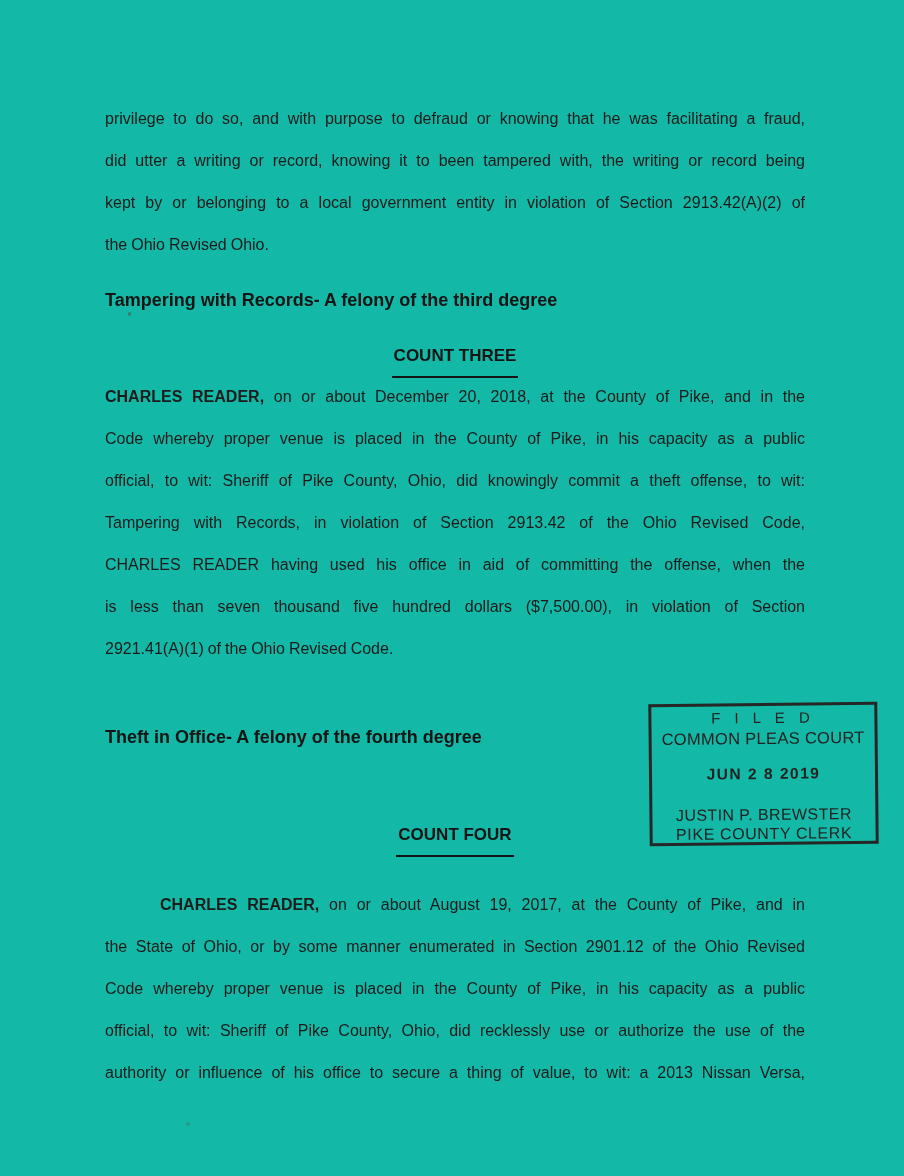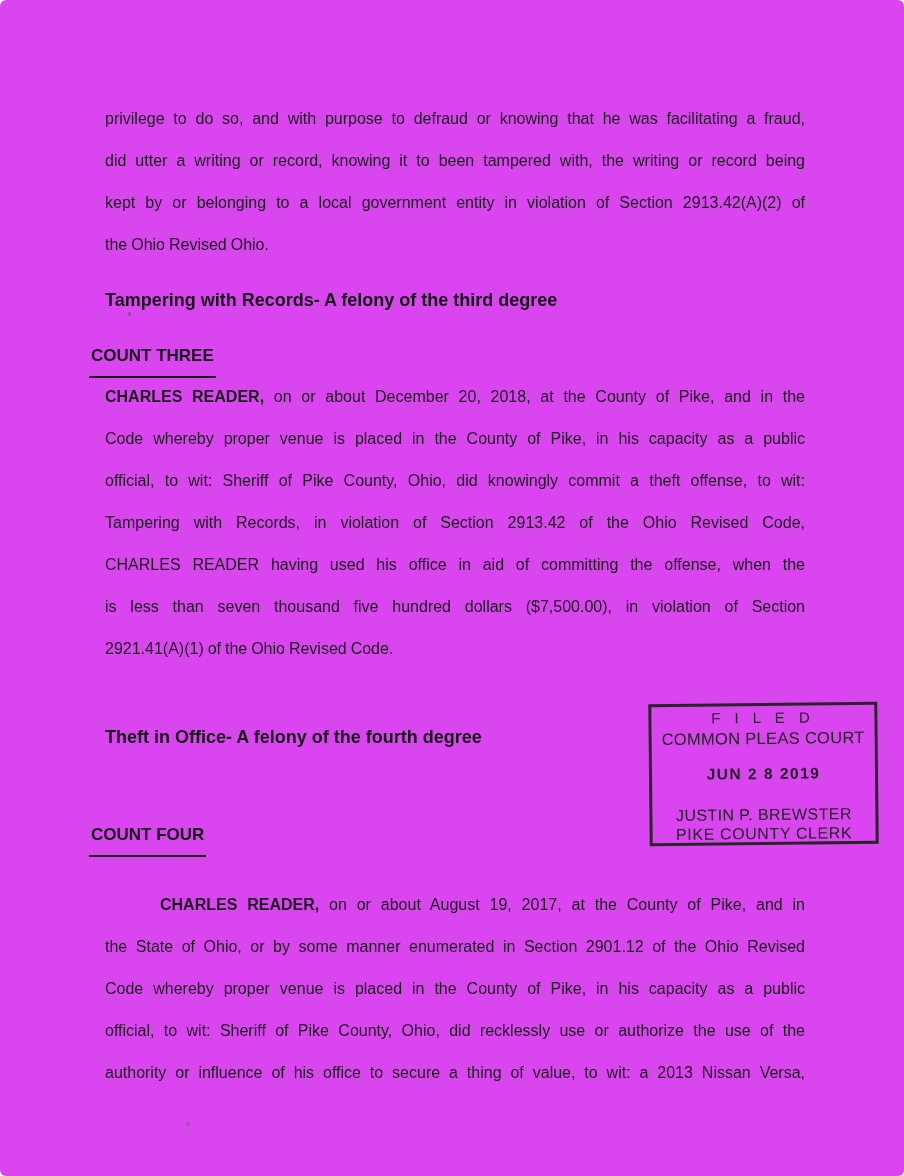--- a/index.html
+++ b/index.html
@@ -4,25 +4,24 @@
 <style>
   html, body {
     margin: 0;
     padding: 0;
     background: #ffffff;
   }
   .page {
     position: relative;
     width: 904px;
     height: 1176px;
-    background: #d946ef;
+    background: #14b8a6;
     font-family: "Liberation Sans", "DejaVu Sans", sans-serif;
     color: #1b1b1b;
     overflow: hidden;
-    border-radius: 6px;
   }
   .textblock {
     position: absolute;
     left: 105px;
     width: 700px;
     font-size: 16px;
   }
   .jl {
     height: 42px;
     line-height: 42px;
@@ -44,25 +43,25 @@
     left: 105px;
     width: 700px;
     height: 42px;
     line-height: 42px;
     font-weight: bold;
     font-size: 18px;
     color: #141414;
   }
   .count-head {
     position: absolute;
-    left: 89px;
+    left: 105px;
     width: 700px;
     height: 42px;
     line-height: 40px;
-    text-align: left;
+    text-align: center;
   }
   .count-title {
     display: inline-block;
     font-weight: bold;
     font-size: 17px;
     color: #141414;
     border-bottom: 2px solid #141414;
     padding: 0 2px 0px 2px;
   }
   .stamp {

